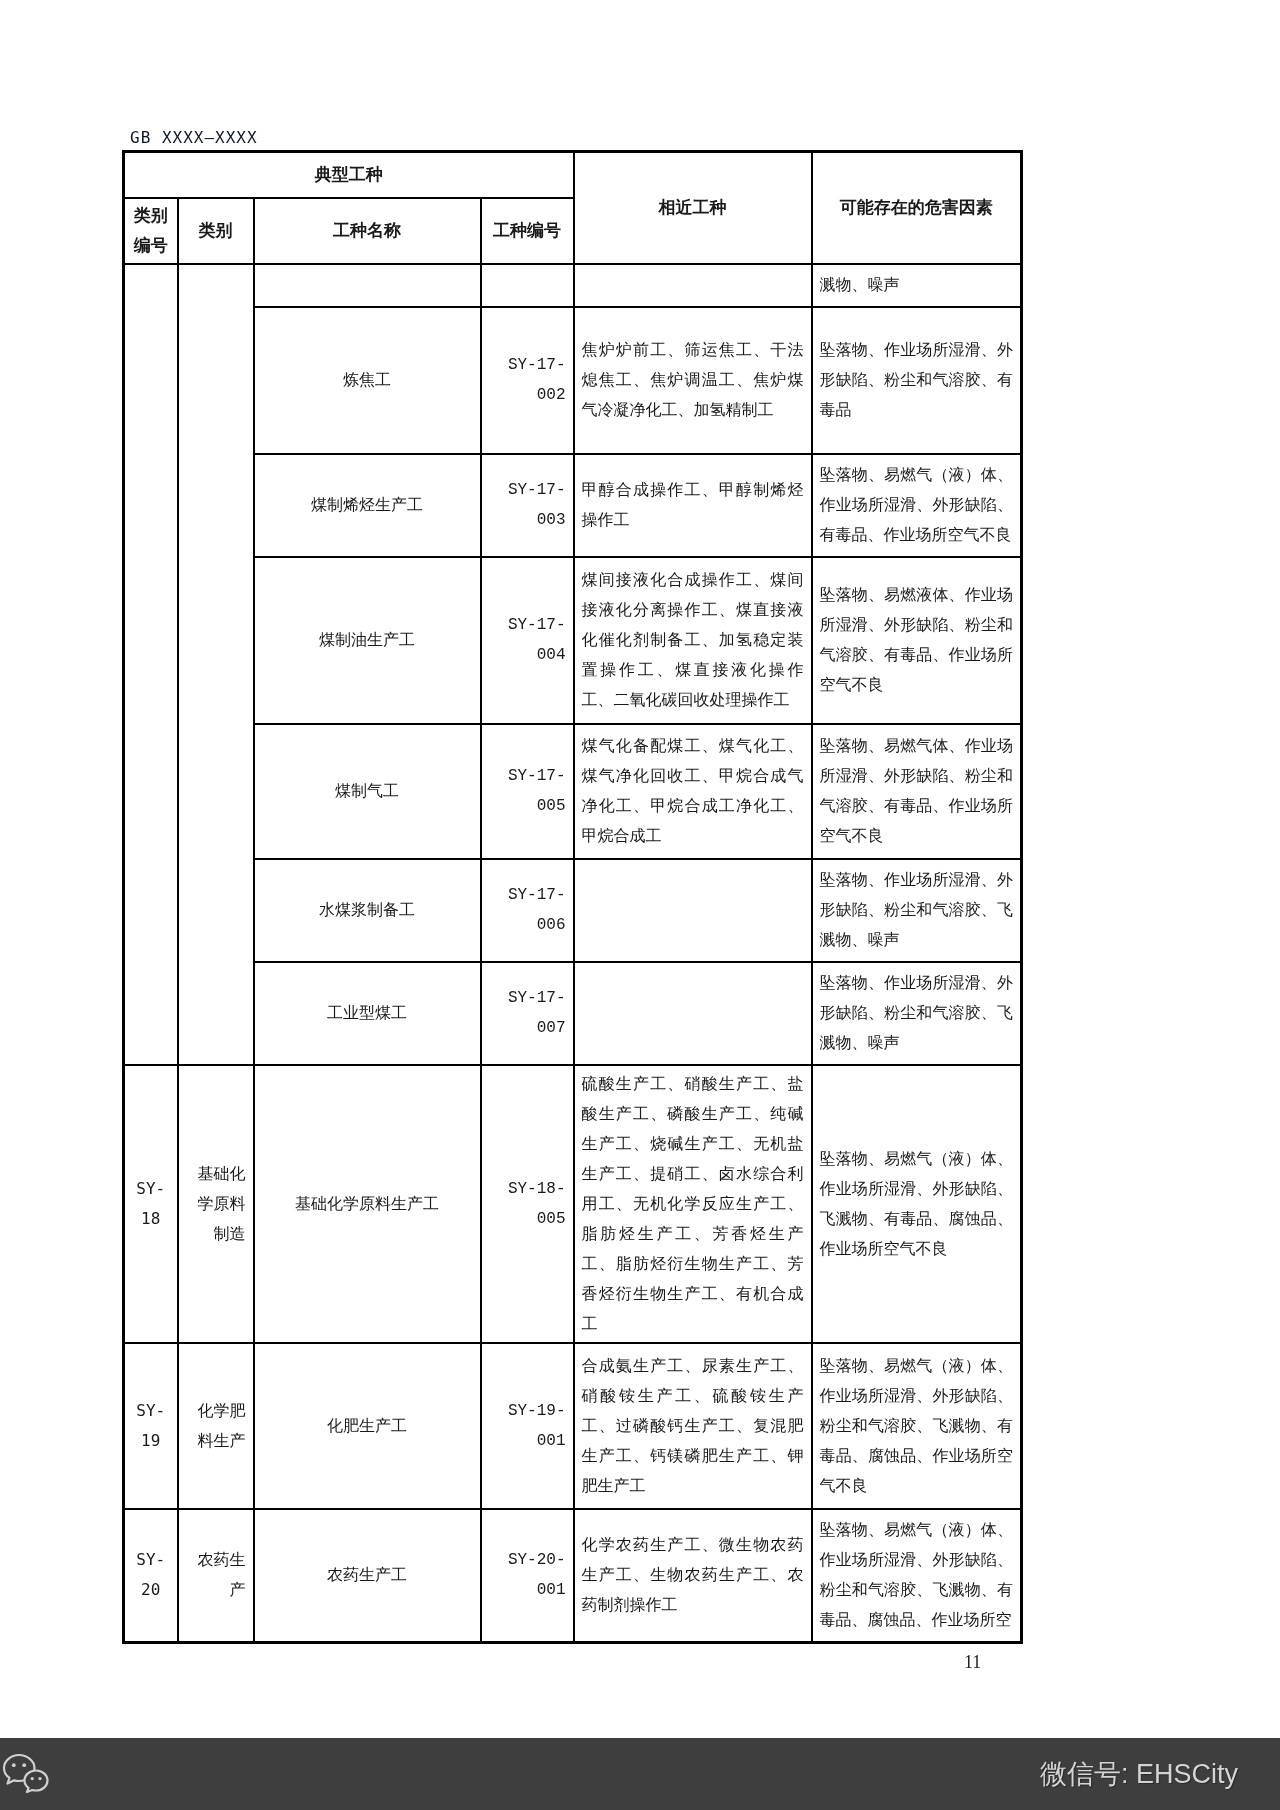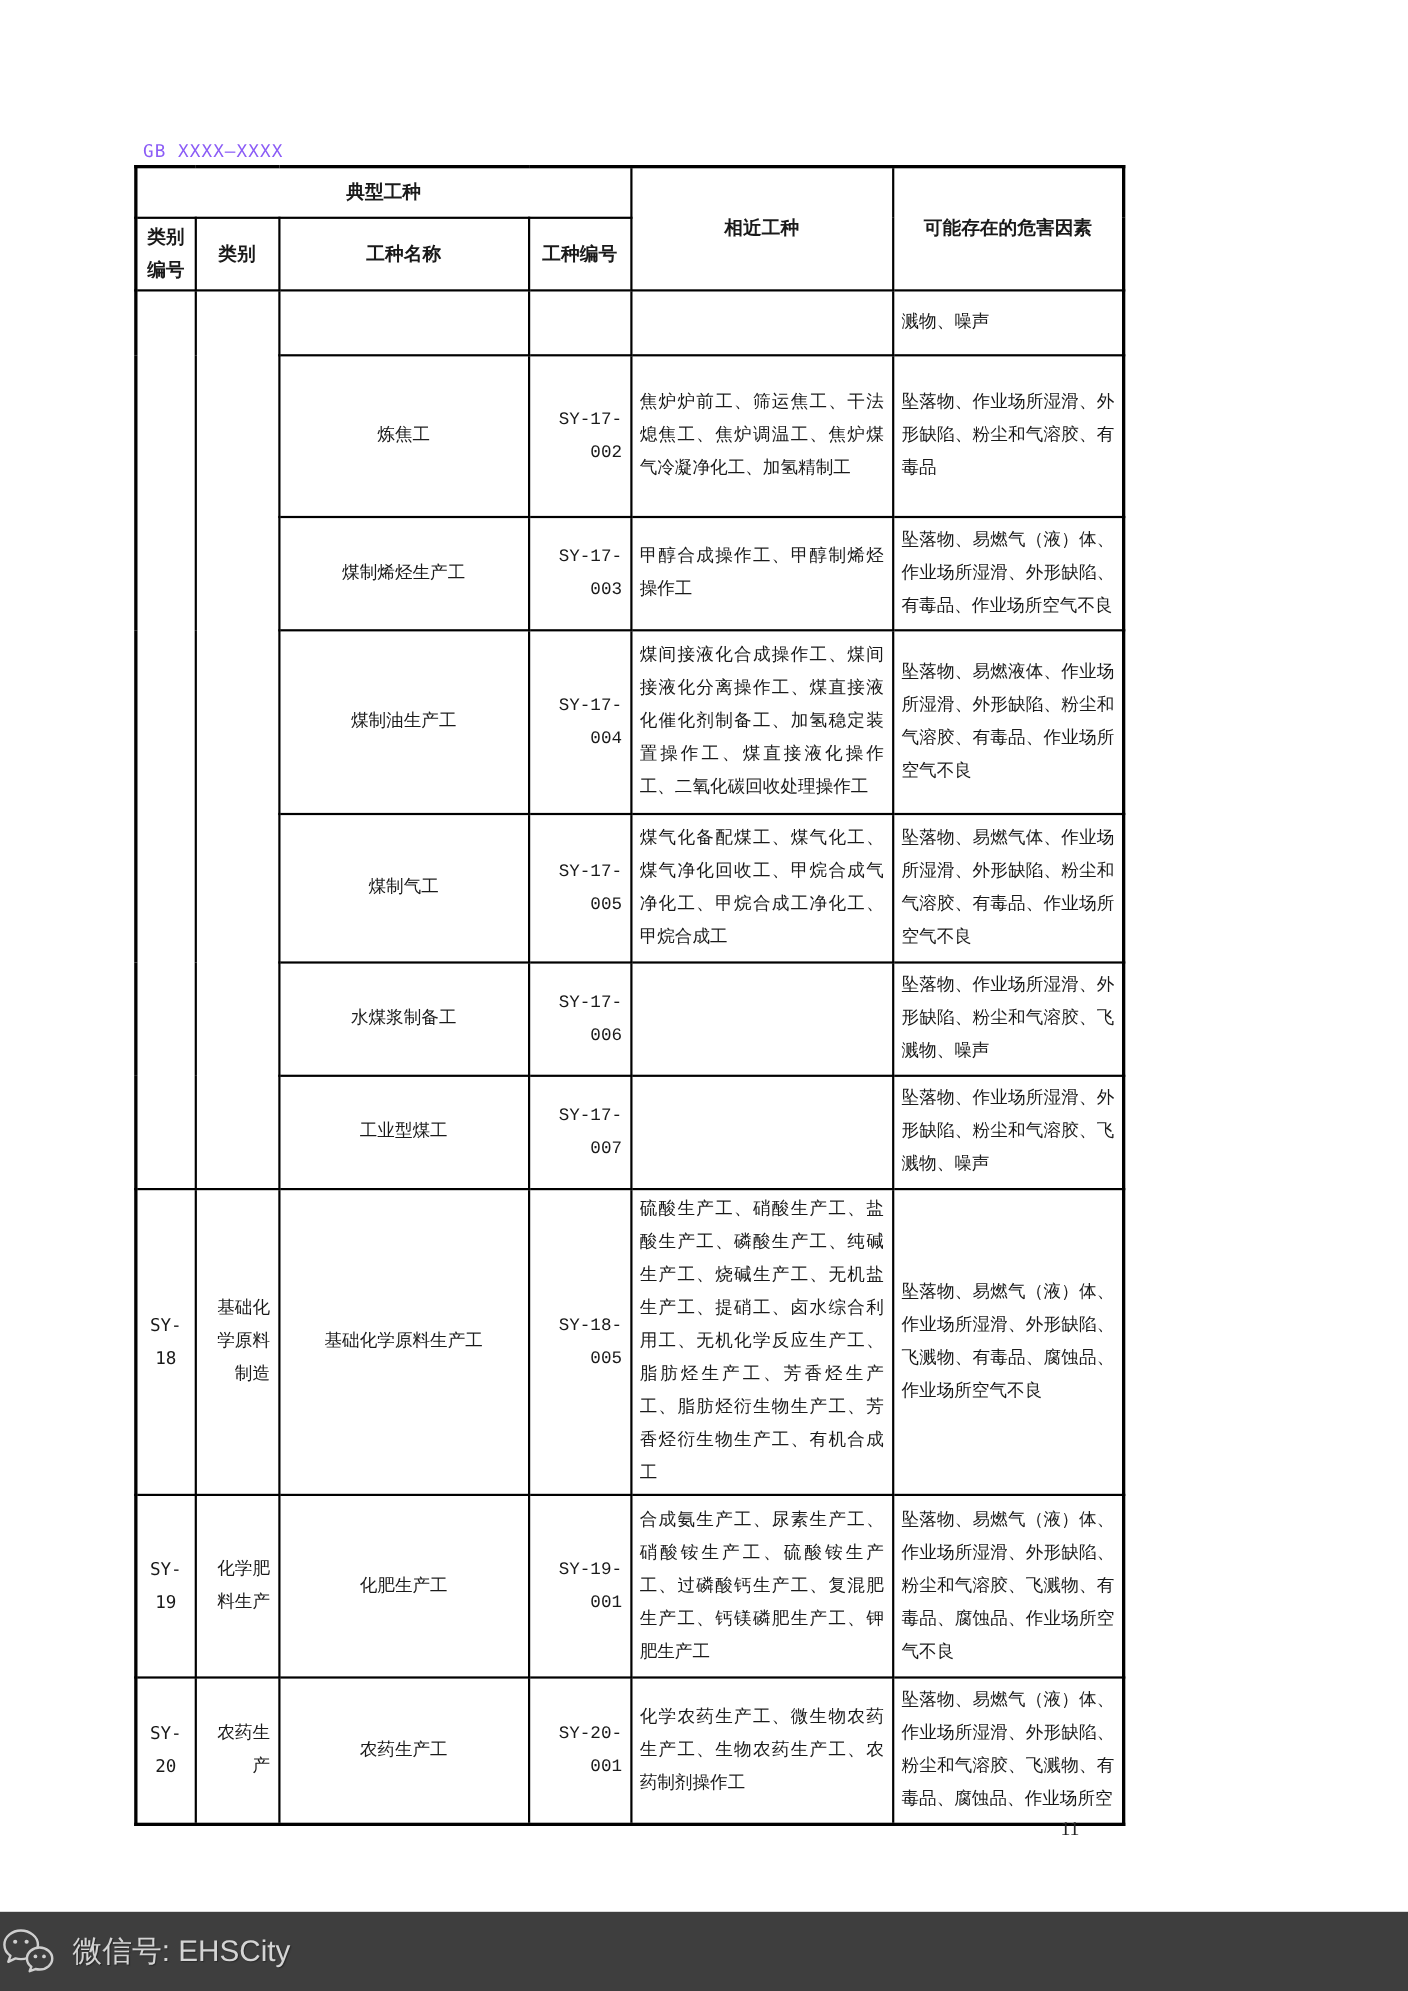--- a/index.html
+++ b/index.html
@@ -7,21 +7,21 @@
     position:relative;
     width:1280px;height:1810px;
     background:#ffffff;
     overflow:hidden;
     font-family:"Liberation Serif","DejaVu Serif",serif;
     color:#1a1a1a;
   }
   .gb-label{
     position:absolute;left:130px;top:128px;
     font-family:"DejaVu Sans Mono","Liberation Mono",monospace;
-    font-size:16px;letter-spacing:1px;color:#8b5cf6;
+    font-size:16px;letter-spacing:1px;color:#0f172a;
   }
   table.doc-table{
     position:absolute;left:122px;top:150px;
     width:898px;
     border-collapse:collapse;table-layout:fixed;
     border:3px solid #000;
   }
   .doc-table th,.doc-table td{
     border:2px solid #000;
     padding:3px 7px;
@@ -45,40 +45,40 @@
     font-family:Liberation Mono, monospace;
     font-size:15px;letter-spacing:0px;padding:2px 2px;
   }
   .similar-cell,.hazards-cell{
     text-align:justify;
     padding:4px 7px;
   }
   
   .rh-h1{height:46px;}
   .rh-h2{height:54px;}
-  .rh-0{height:59px;margin-top:11px;}
+  .rh-0{height:43px;margin-top:11px;}
   .rh-1{height:147px;}
   .rh-2{height:103px;}
   .rh-3{height:167px;}
   .rh-4{height:135px;}
   .rh-5{height:103px;}
   .rh-6{height:103px;}
   .rh-7{height:271px;}
   .rh-8{height:166px;}
   .rh-9{height:134px;}
   .page-number{
     position:absolute;left:964px;top:1652px;
     font-size:18px;color:#222;
     font-family:"Liberation Serif","DejaVu Serif",serif;
   }
   .footer-bar{
     position:absolute;left:0;bottom:0;
     width:1280px;height:72px;
     background:#3e3e3e;
-    display:flex;align-items:center;justify-content:flex-start;
+    display:flex;align-items:center;justify-content:space-between;
     padding-right:42px;box-sizing:border-box;gap:14px;
   }
   .wechat-label{
     font-family:"Liberation Sans","DejaVu Sans",sans-serif;
     font-size:27px;color:#d4d4d4;
     text-shadow:1px 1px 1px #2a2a2a;
     white-space:nowrap;
   }
   .wechat-icon-svg{display:block;}
 </style>

